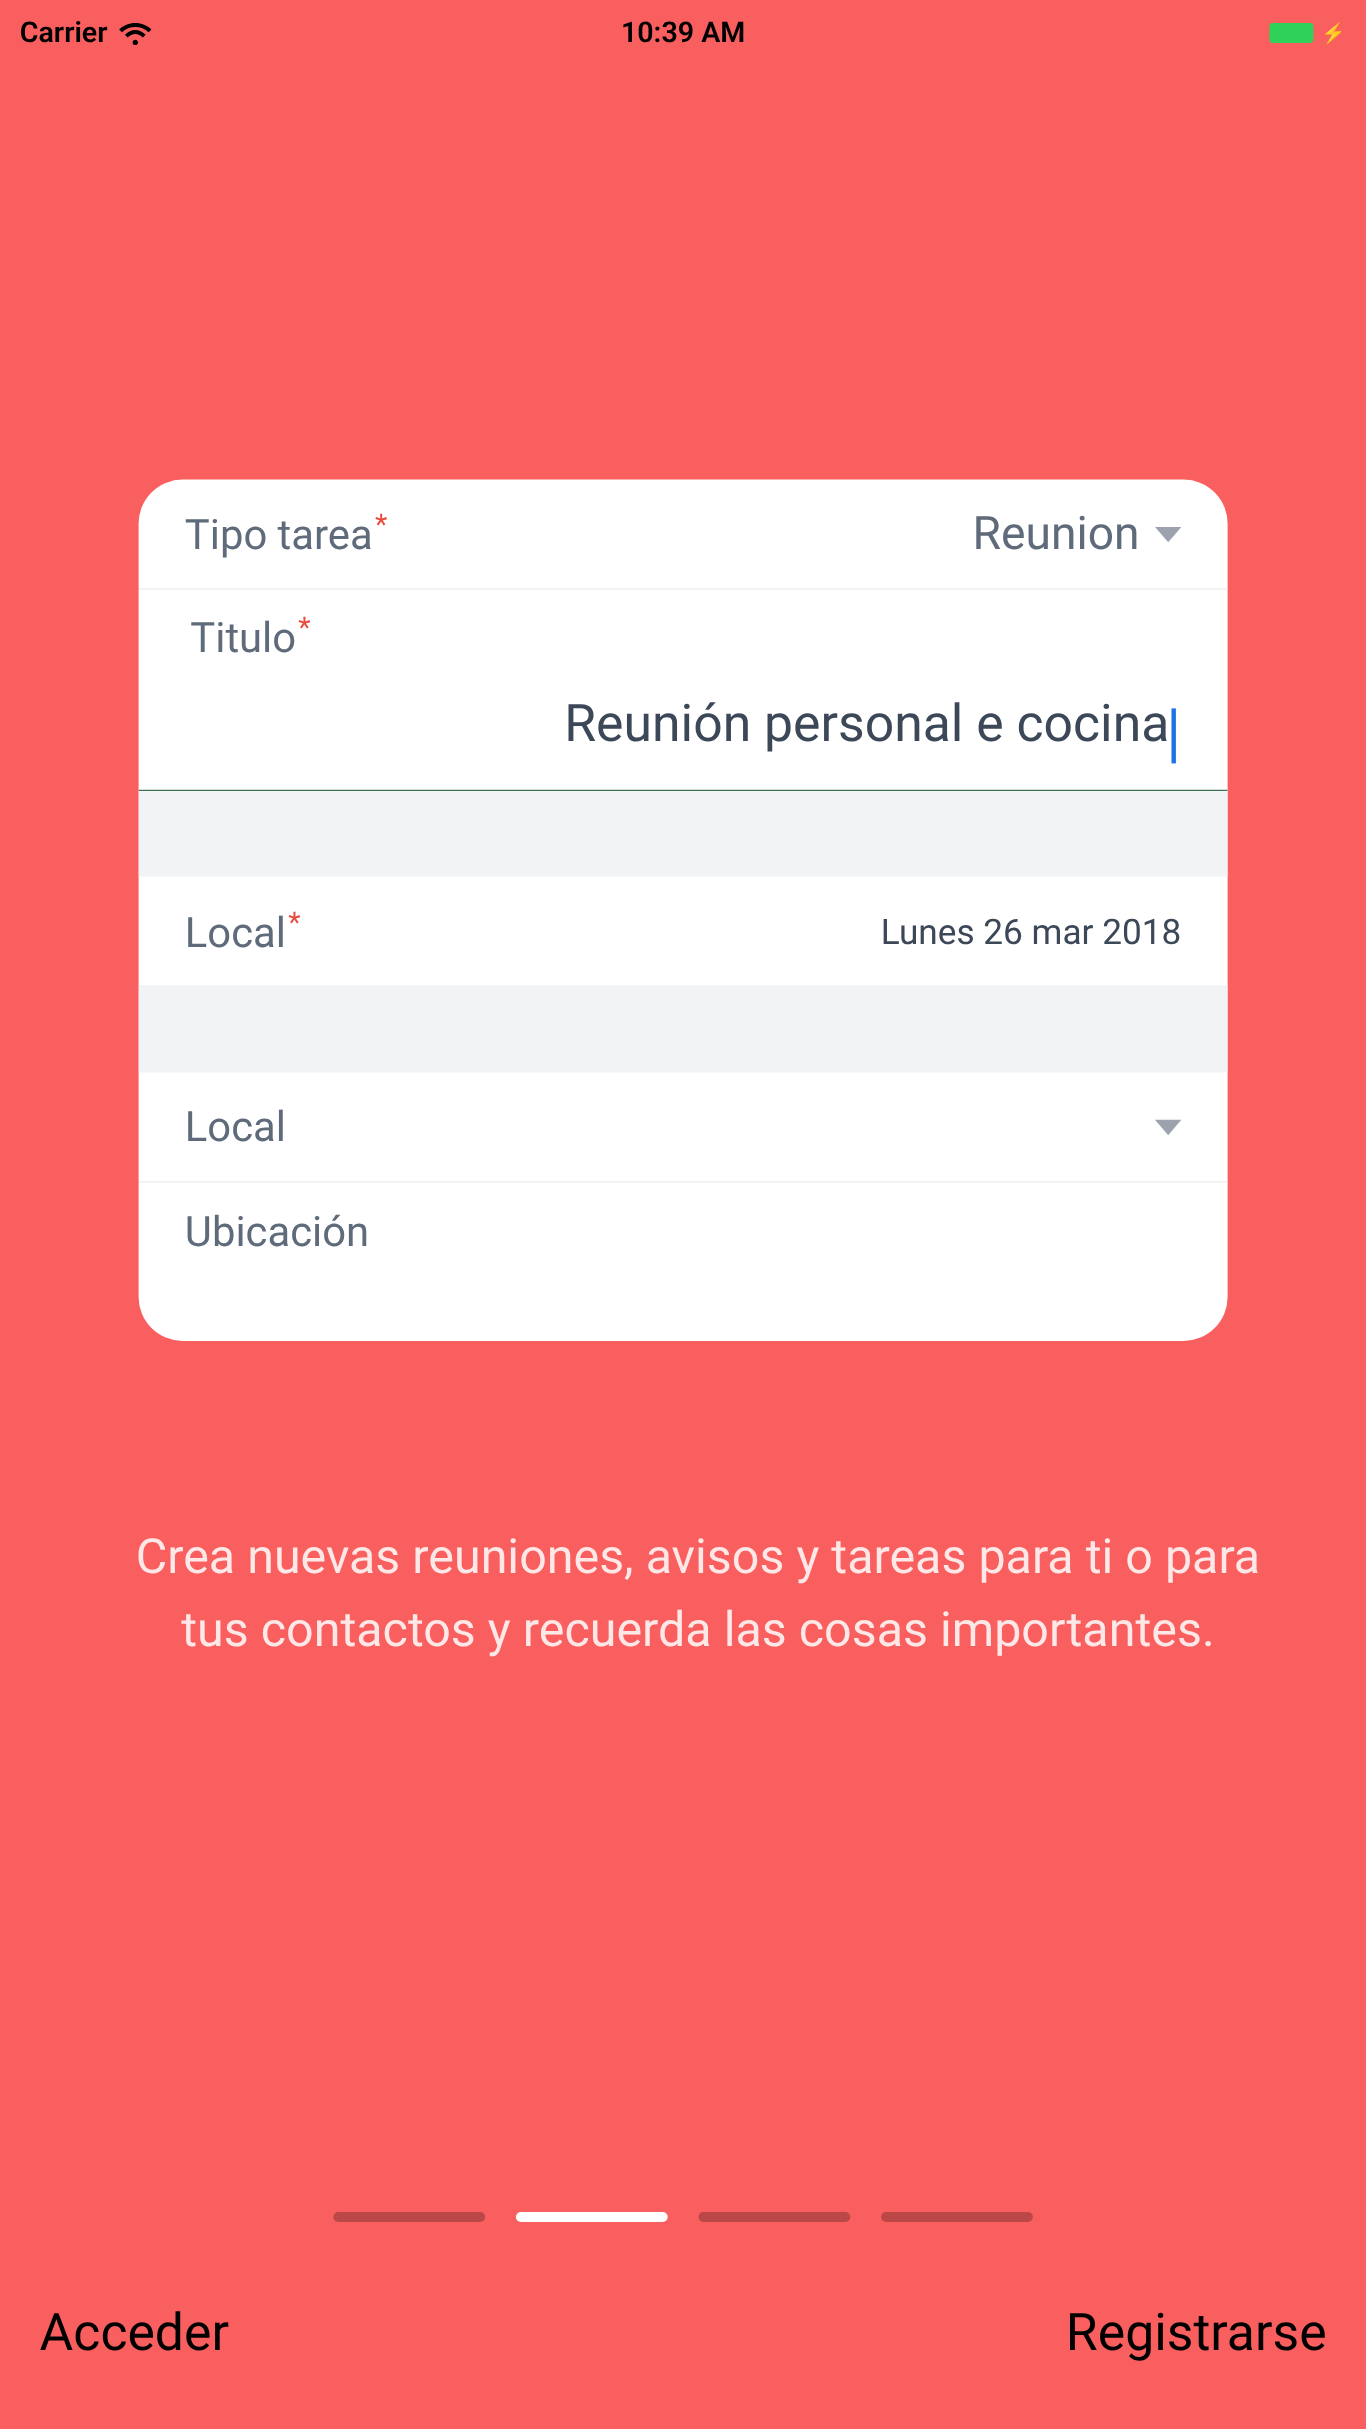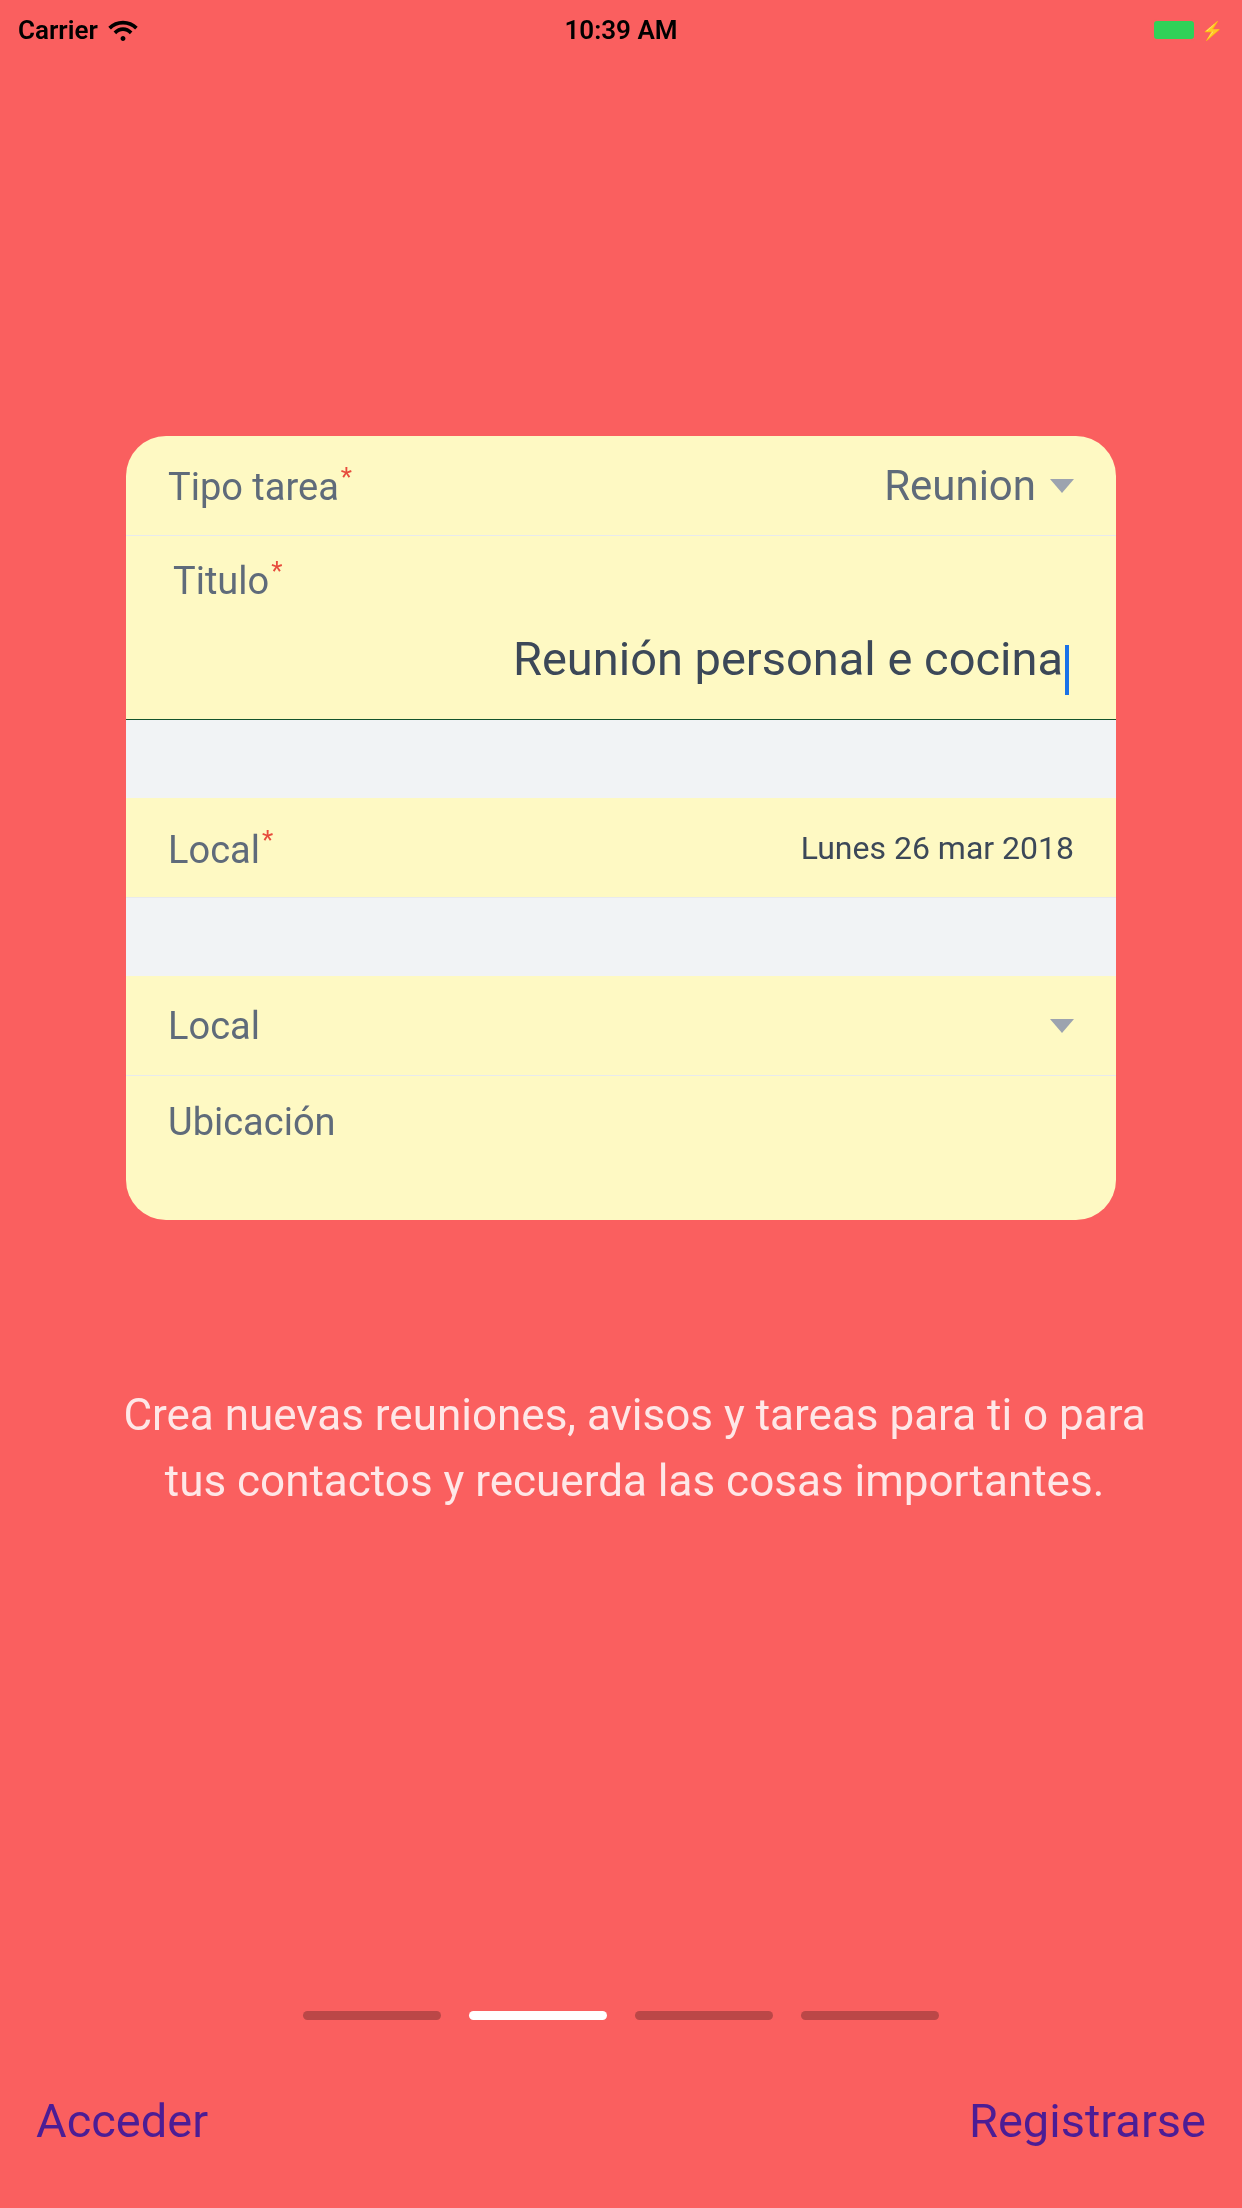--- a/index.html
+++ b/index.html
@@ -78,21 +78,21 @@
       font-size: 18px;
       color: #000;
     }
     
     
     .card {
       position: absolute;
       left: 126px;
       top: 436px;
       width: 990px;
-      background: #fef9c3;
+      background: #ffffff;
       border-radius: 40px;
       overflow: hidden;
     }
     
     .card-row {
       padding: 24px 42px;
       border-bottom: 1px solid #e8eaed;
       display: flex;
       align-items: center;
       justify-content: space-between;
@@ -236,21 +236,21 @@
       position: absolute;
       bottom: 60px;
       left: 0;
       right: 0;
       display: flex;
       justify-content: space-between;
       padding: 0 36px;
     }
     
     .bottom-btn {
-      color: #4c1d95;
+      color: #000000;
       font-size: 47px;
       background: none;
       border: none;
       cursor: pointer;
       font-weight: 400;
     }
   </style>
 </head>
 <body>
 

